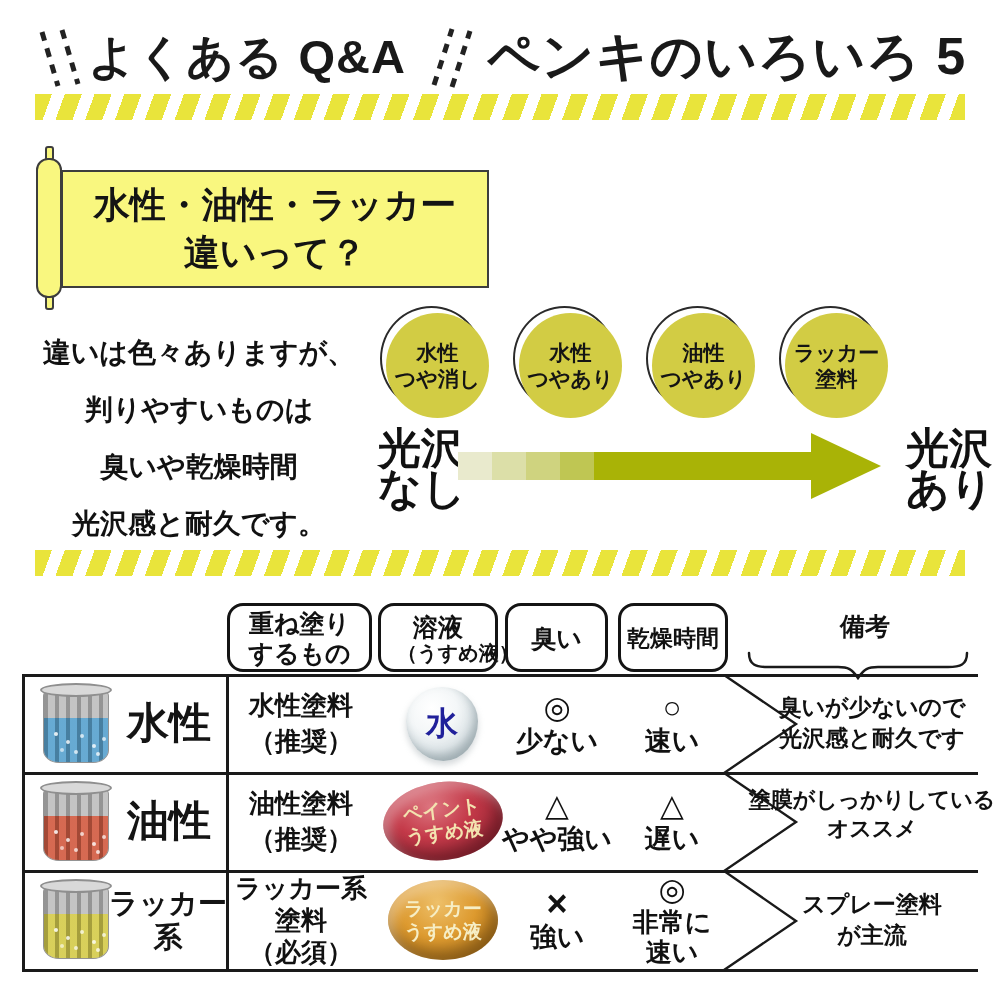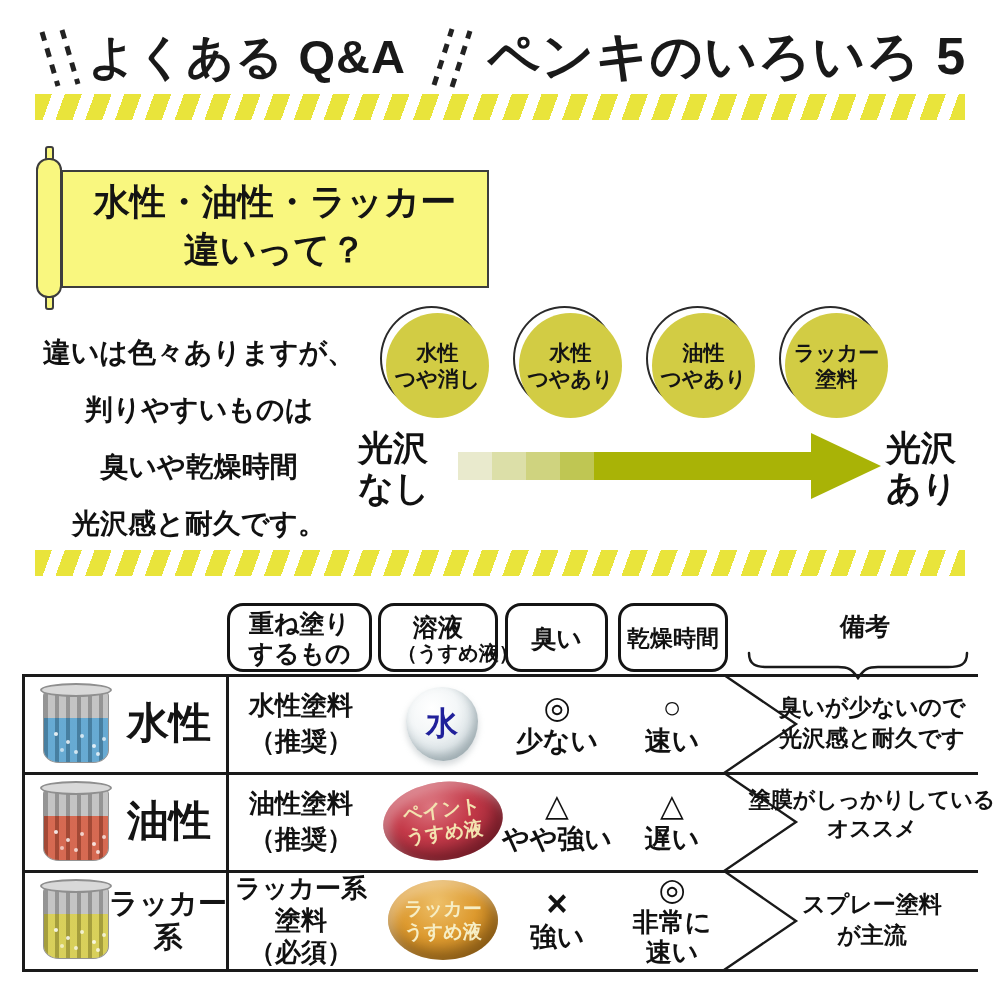--- a/index.html
+++ b/index.html
@@ -28,36 +28,36 @@
   }
   .scroll-knob{
     width:9px;height:15px;background:#f9f77f;border:2px solid #3d3d3d;
     border-radius:3px;left:45px;box-sizing:border-box;
   }
   .banner-rect{
     left:61px;top:170px;width:428px;height:118px;background:#f9f77f;
     border:2.5px solid #3d3d3d;box-sizing:border-box;
     display:flex;flex-direction:column;justify-content:center;align-items:center;
   }
-  .banner-rect div{font-size:36px;font-weight:900;line-height:48px;color:#141414;font-family:Liberation Mono, monospace;}
+  .banner-rect div{font-size:36px;font-weight:900;line-height:48px;color:#141414;}
 
   
   .intro-text{left:28px;top:324px;width:342px;font-size:28px;font-weight:800;line-height:57px;}
 
   .gcircle-fill{
     top:313px;width:103px;height:105px;border-radius:50%;background:#d2cc44;
     display:flex;flex-direction:column;justify-content:center;align-items:center;
   }
   .gcircle-fill div{font-size:21px;font-weight:900;line-height:26px;color:#141414;}
   .gcircle-outline{
     top:306px;width:103px;height:105px;border-radius:50%;
     border:2px solid #2a2a2a;box-sizing:border-box;background:transparent;
   }
 
-  .gloss-label{top:428px;font-size:35px;font-weight:900;line-height:40px;white-space:nowrap;}
+  .gloss-label{top:428px;font-size:43px;font-weight:900;line-height:40px;white-space:nowrap;margin-left:20px;}
   .arrow-bar{
     left:458px;top:452px;width:354px;height:28px;
     background:linear-gradient(to right,
       #e9eacd 0 34px,#dcdfa8 34px 68px,#cfd37f 68px 102px,#bfc653 102px 136px,#a9b306 136px);
   }
   .arrow-head{
     left:811px;top:433px;width:0;height:0;
     border-top:33px solid transparent;border-bottom:33px solid transparent;
     border-left:70px solid #a9b306;
   }

